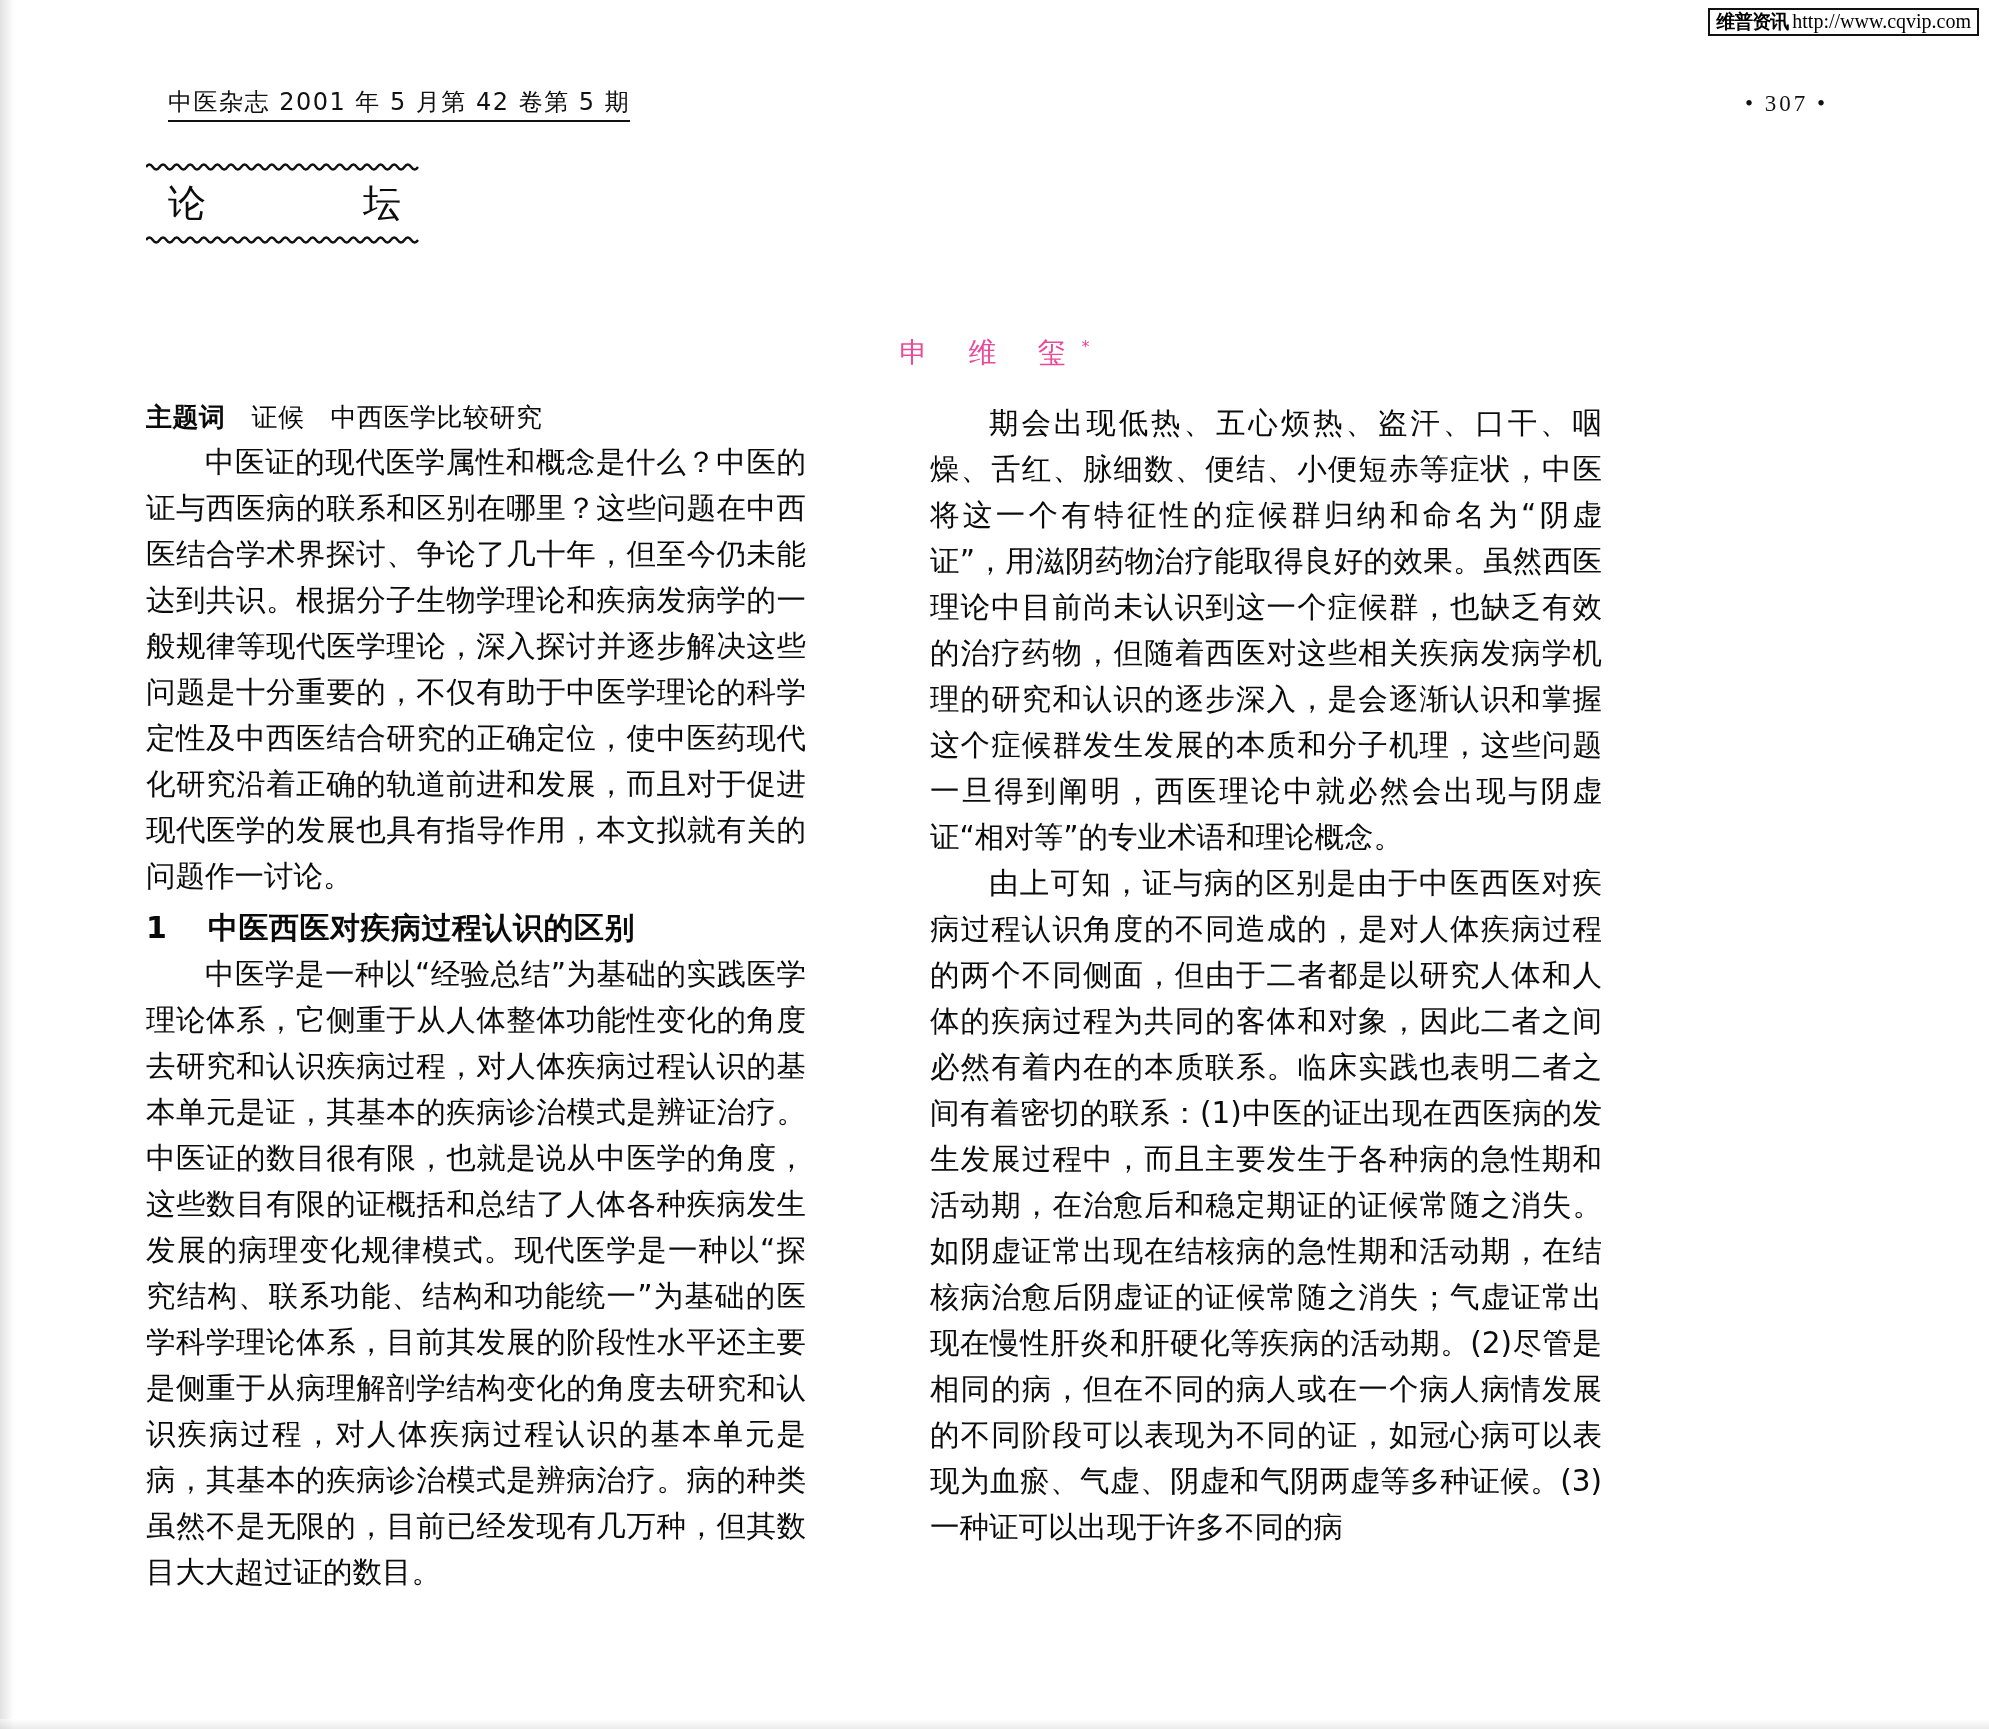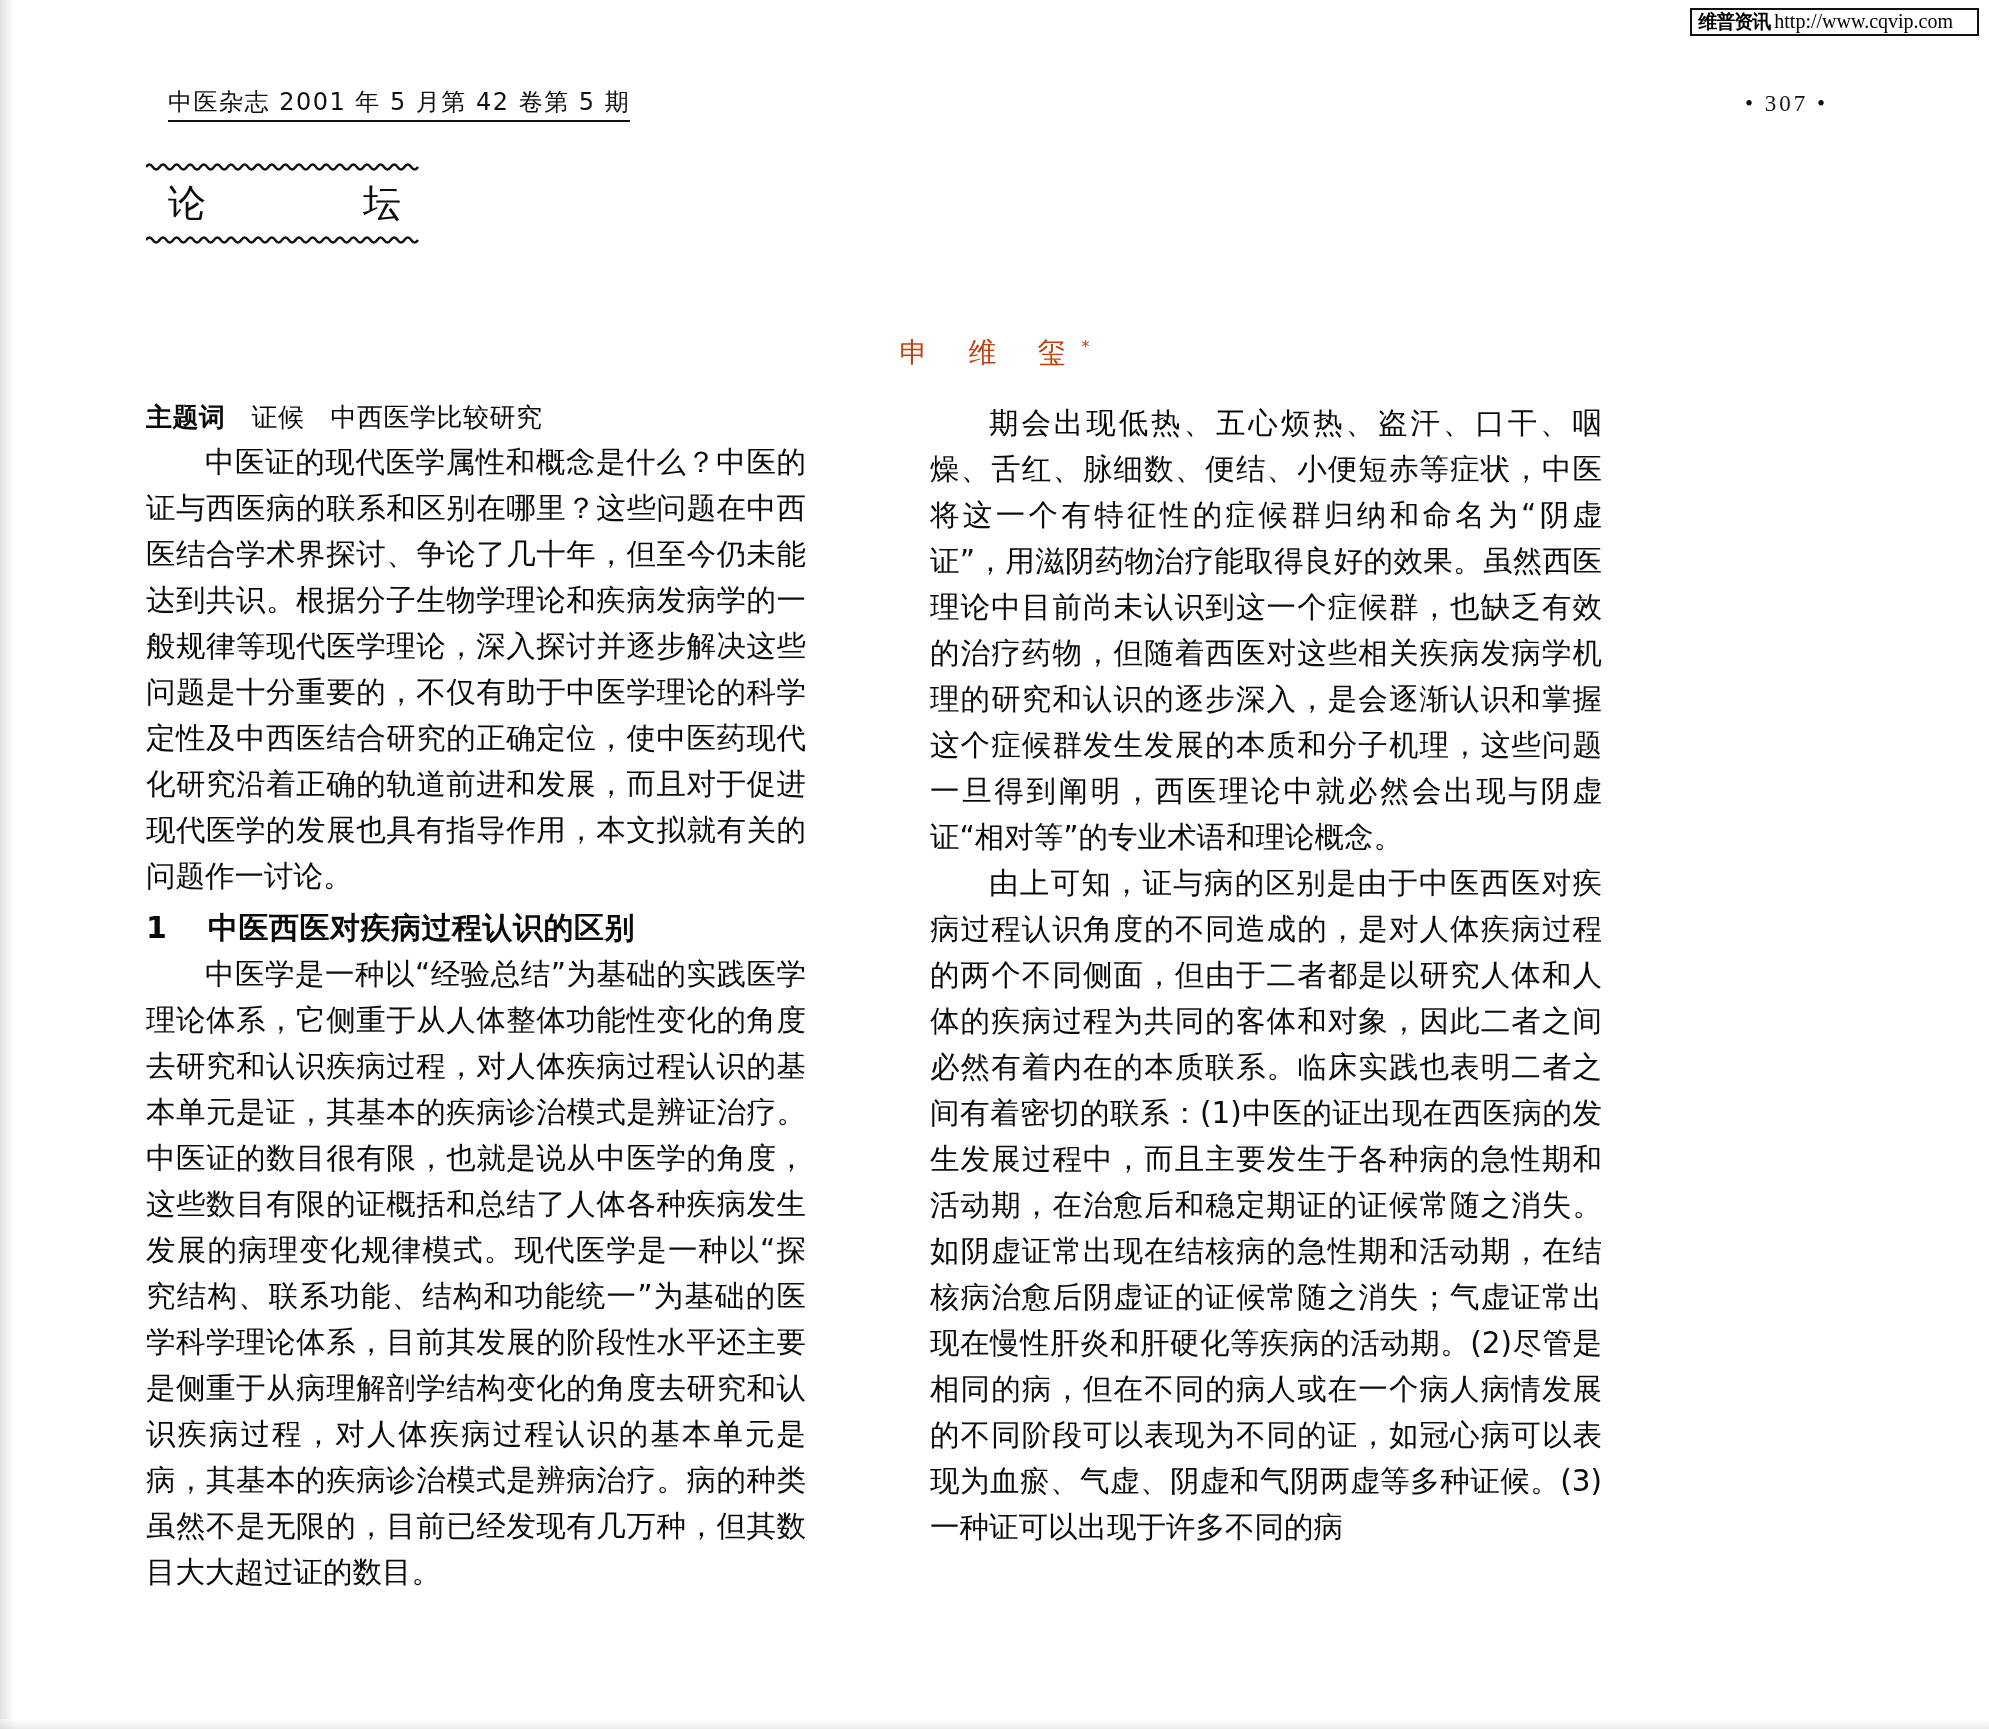--- a/index.html
+++ b/index.html
@@ -32,21 +32,21 @@
     opacity: .5;
   }
 
   
   .watermark {
     position: absolute;
     top: 8px;
     right: 10px;
     border: 2px solid #111;
     background: #fff;
-    padding: 1px 24px 2px 6px;
+    padding: 1px 6px 2px 6px;
     display: flex;
     align-items: baseline;
     gap: 4px;
     line-height: 1.05;
   }
   .watermark .wm-cn {
     font-family: "DejaVu Sans", sans-serif;
     font-size: 19px;
     font-weight: 700;
     letter-spacing: -1px;
@@ -124,21 +124,21 @@
   }
   .byline {
     position: absolute;
     top: 334px;
     left: 0;
     width: 1989px;
     text-align: center;
     font-family: "DejaVu Sans", sans-serif;
     font-size: 28px;
     letter-spacing: 16px;
-    color: #c2410c;
+    color: #ec4899;
   }
   .byline sup {
     font-size: 16px;
     letter-spacing: 0;
     vertical-align: super;
   }
 
   
   .columns {
     position: absolute;

